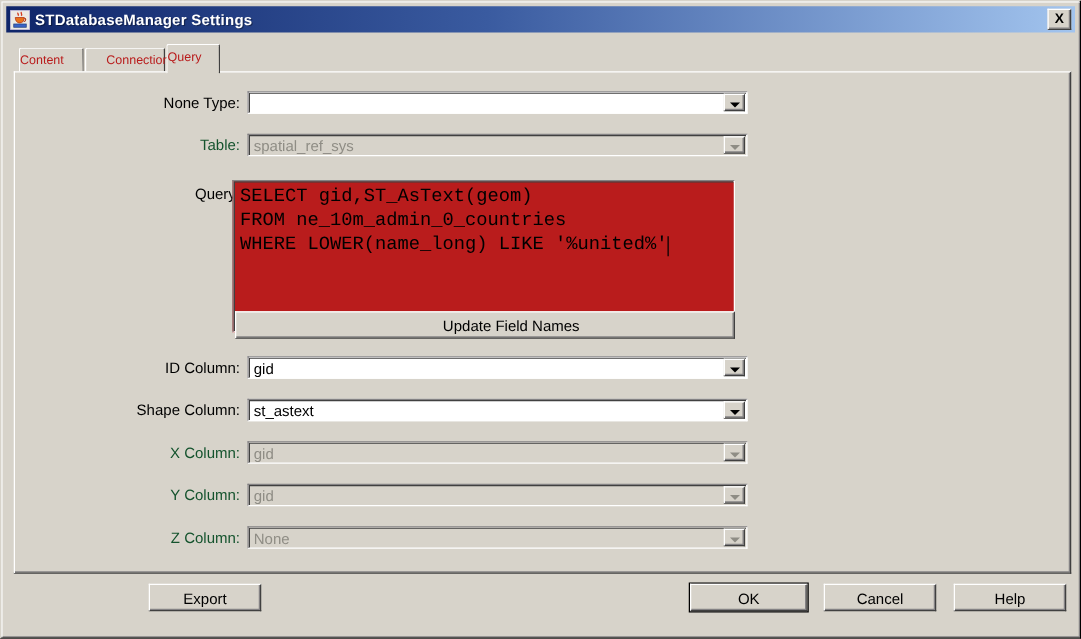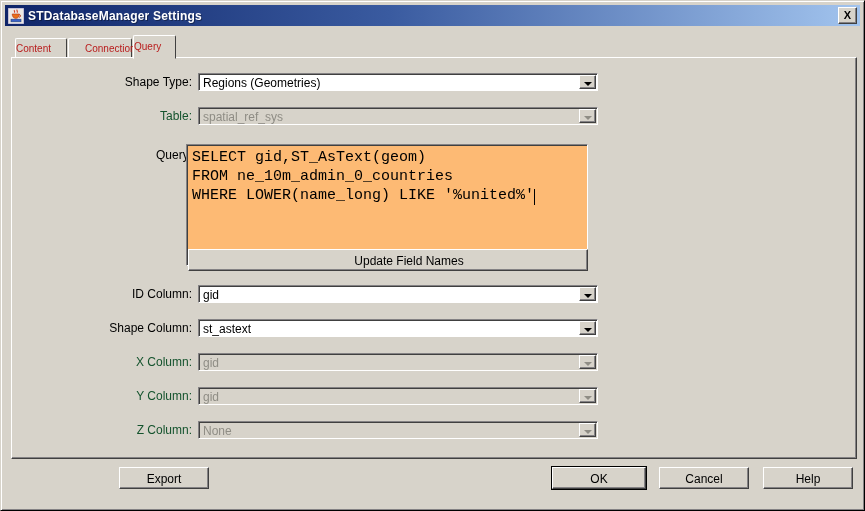--- a/index.html
+++ b/index.html
@@ -68,21 +68,21 @@
   .arrow-glyph{
     position:absolute;left:4px;top:6px;width:0;height:0;
     border-left:4px solid transparent;border-right:4px solid transparent;
     border-top:4px solid #000;
   }
   .combo.disabled{background:#d7d3ca;color:#8f8d85;}
   .combo.disabled .arrow-glyph{border-top-color:#8f8d85;}
   
   .query-area{
     position:absolute;left:184px;top:142px;width:402px;height:122px;
-    background:#fdba74;
+    background:#b91c1c;
     border:1px solid;border-color:#848284 #fff #fff #848284;
     box-shadow:inset 1px 1px 0 #404040;
     font-family:"Liberation Mono","DejaVu Sans Mono",monospace;
     font-size:15px;line-height:19px;color:#000;
   }
   .query-area pre{
     margin:0;padding:3px 5px;font:inherit;white-space:pre;
   }
   .caret{
     position:absolute;top:44px;left:calc(5px + 38ch);width:1px;height:16px;background:#000;
@@ -116,23 +116,22 @@
     <span class="title-text">STDatabaseManager Settings</span>
     <div class="close-btn">X</div>
   </div>
 
   <div class="tab inactive" style="left:14px;width:52px;">Content</div>
   <div class="tab inactive" style="left:67px;width:64px;padding-left:16px;">Connection</div>
   <div class="tab active" style="left:132px;width:43px;">Query</div>
 
   <div class="panel">
 
-    <div class="field-label" style="top:17px;">Shape Type:</div>
+    <div class="field-label" style="top:17px;">None Type:</div>
     <div class="combo" style="top:15px;">
-      <span class="combo-text">Regions (Geometries)</span>
       <span class="combo-arrow-btn">
           <span class="arrow-glyph"></span>
         </span>
     </div>
 
     <div class="field-label disabled" style="top:51px;">Table:</div>
     <div class="combo disabled" style="top:49px;">
       <span class="combo-text">spatial_ref_sys</span>
       <span class="combo-arrow-btn">
           <span class="arrow-glyph"></span>

